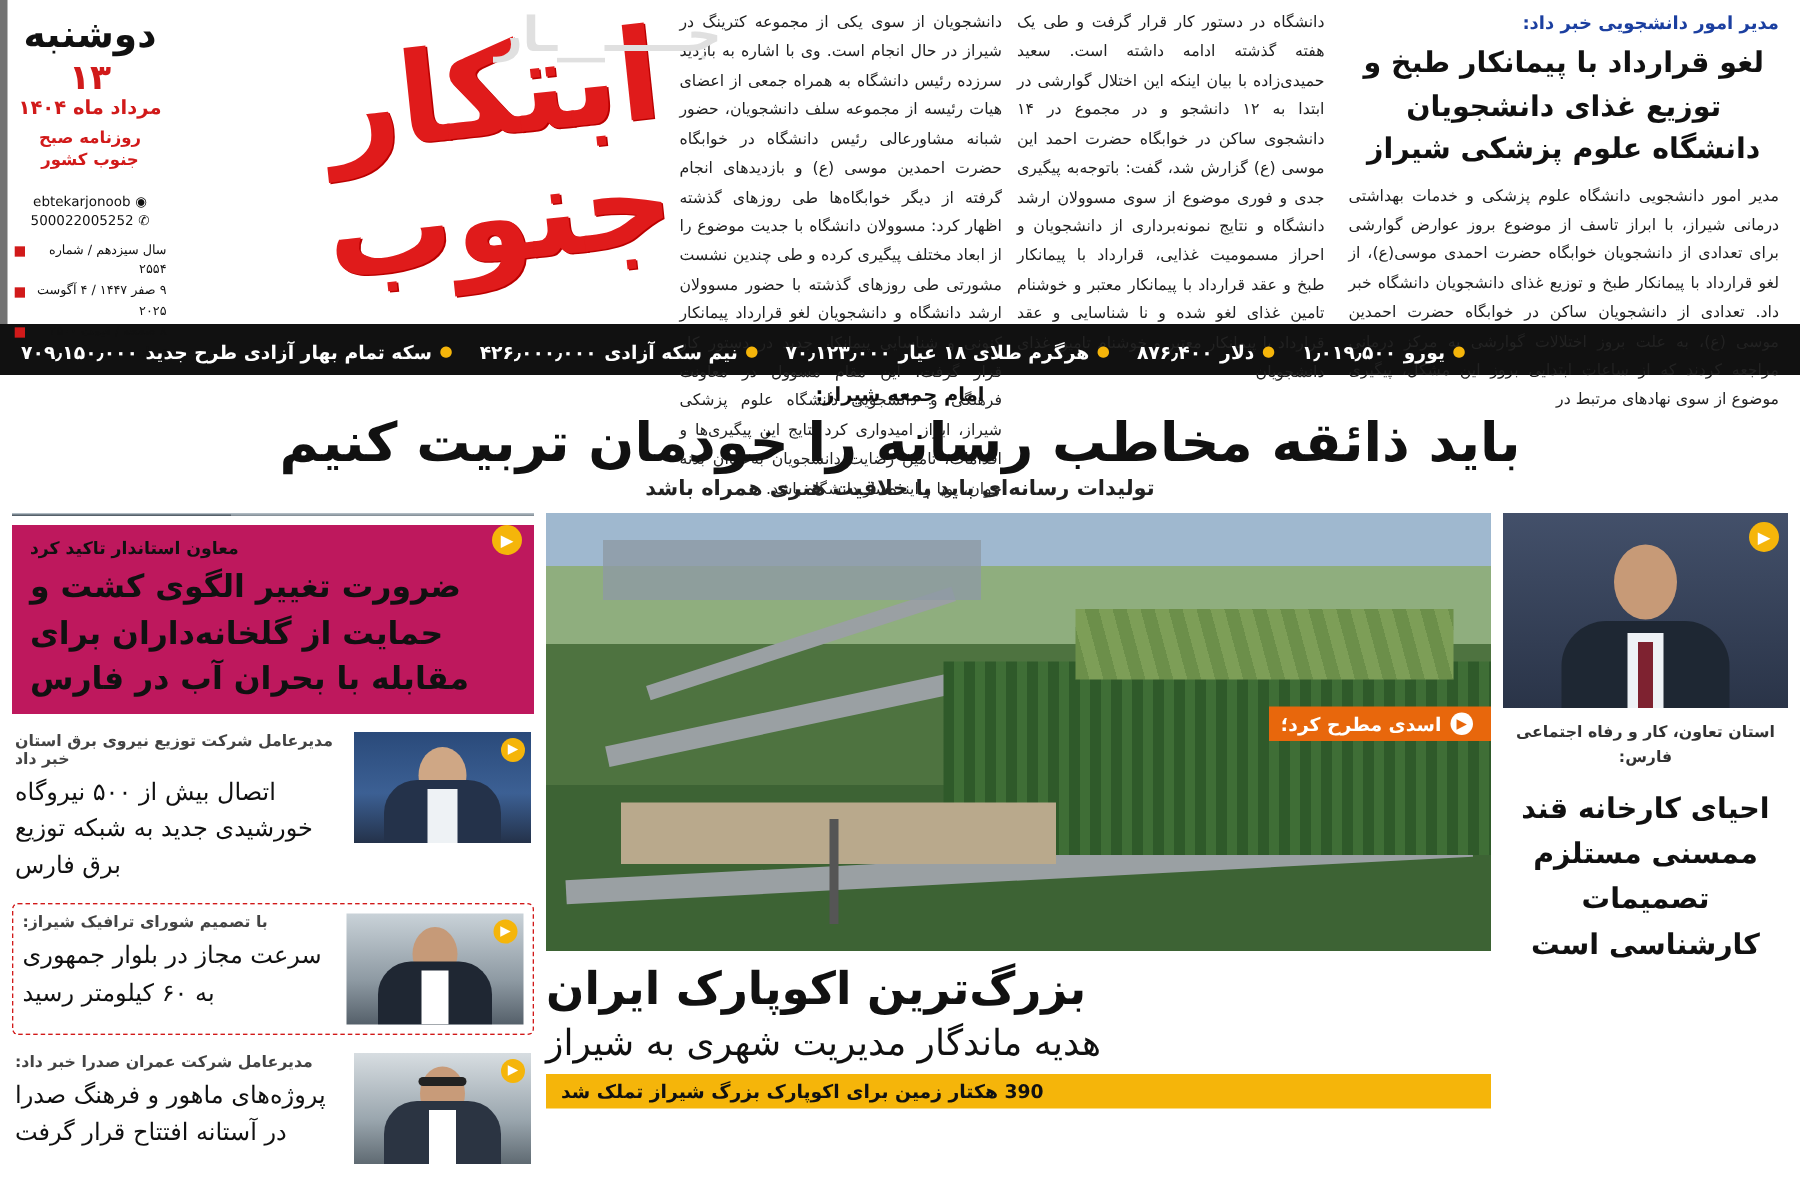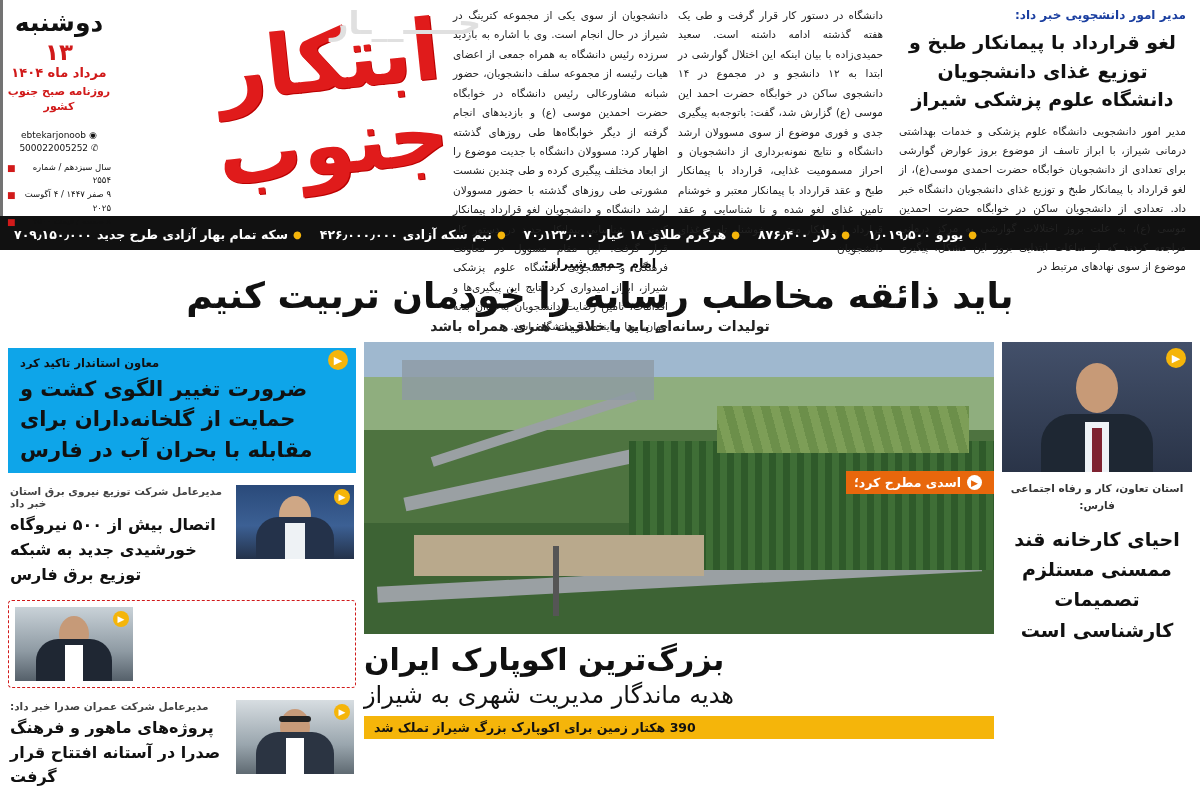--- a/index.html
+++ b/index.html
@@ -12,21 +12,21 @@
     overflow:hidden;
     position:relative;
   }
   .page { width:1200px; height:787px; position:relative; }
 
   
   .masthead { display:flex; flex-direction:row-reverse; height:218px; border-bottom:2px solid #111; }
   .mast-date {
     width:115px; padding:6px 4px 0 4px; text-align:center;
     display:flex; flex-direction:column; align-items:center; justify-content:flex-start;
-    border-left:3px solid #737373;
+    border-left:5px solid #737373;
   }
   .mast-day { font-size:25px; font-weight:bold; color:#111; letter-spacing:1px; margin-top:2px;}
   .mast-date-num { font-size:23px; font-weight:bold; color:#d11a1a; margin-top:4px; line-height:1; }
   .mast-paper-sub { font-size:11px; color:#d11a1a; font-weight:bold; margin-top:5px; line-height:1.4;}
   .qr { width:66px; height:66px; margin-top:6px; background:
       repeating-linear-gradient(0deg,#111 0 3px,#fff 3px 6px),
       repeating-linear-gradient(90deg,#111 0 3px,transparent 3px 6px);
       background-blend-mode:multiply; border:2px solid #fff;}
   .mast-social { font-size:9px; margin-top:4px; line-height:1.5; color:#111; }
   .mast-social div { display:flex; align-items:center; justify-content:center; gap:3px;}
@@ -73,29 +73,29 @@
   .photo {
     width:100%; height:100%;
     background:linear-gradient(160deg,#6a6f72,#3e4547);
     position:relative; overflow:hidden;
   }
   .badge-play {
     position:absolute; width:20px; height:20px; border-radius:50%;
     background:#f5b50a; color:#fff; font-size:11px; display:flex;
     align-items:center; justify-content:center; z-index:5;
   }
-  .yellow-box { background:#0ea5e9; padding:8px 12px; text-align:left;}
+  .yellow-box { background:#be185d; padding:8px 12px; text-align:left;}
   .yellow-kicker { font-size:11.5px; font-weight:bold; color:#111; text-align:left;}
   .yellow-title { font-size:21px; font-weight:bold; line-height:1.45; text-align:left; margin-top:4px;}
 
   .mini-card { display:flex; flex-direction:row-reverse; align-items:flex-start; gap:8px; padding:6px 2px; }
   .mini-card.dashed { border:1.5px dashed #d11a1a; border-radius:4px; padding:6px; }
   .mini-text { flex:1; }
   .mini-kicker { font-size:10.5px; font-weight:bold; color:#444; text-align:left; }
-  .mini-title { font-size:16px; font-weight:bold; line-height:1.55; text-align:left; margin-top:4px;}
+  .mini-title { font-size:16px; font-weight:normal; line-height:1.55; text-align:left; margin-top:4px;}
   .mini-photo { width:118px; height:74px; position:relative; flex:none; }
 
   
   .col-center { flex:1; display:flex; flex-direction:column; gap:4px; }
   .main-photo { width:100%; height:292px; position:relative; overflow:hidden; }
   .tag-orange {
     position:absolute; bottom:140px; right:0; background:#e8670c; color:#fff;
     font-size:12.5px; font-weight:bold; padding:4px 12px 4px 8px; display:flex; align-items:center; gap:6px;
   }
   .tag-orange .circ { width:15px;height:15px;border-radius:50%;background:#fff;color:#e8670c;font-size:9px;display:flex;align-items:center;justify-content:center;}
@@ -248,20 +248,24 @@
           <div class="photo ph2">
             <div style="position:absolute;left:50%;top:14%;transform:translateX(-50%);width:32px;height:38px;border-radius:50%;background:#cfa785;"></div>
             <div style="position:absolute;left:50%;bottom:0;transform:translateX(-50%);width:78px;height:42px;background:#24324a;border-radius:22px 22px 0 0;"></div>
             <div style="position:absolute;left:50%;bottom:0;transform:translateX(-50%);width:20px;height:36px;background:#eef2f5;"></div>
           </div>
           <div class="badge-play" style="top:4px;right:4px;width:16px;height:16px;font-size:9px;">▶</div>
         </div>
       </div>
 
       <div class="mini-card dashed">
+        <div class="mini-text">
+          <div class="mini-kicker">با تصمیم شورای ترافیک شیراز:</div>
+          <div class="mini-title">سرعت مجاز در بلوار جمهوری به ۶۰ کیلومتر رسید</div>
+        </div>
         <div class="mini-photo">
           <div class="photo ph3">
             <div style="position:absolute;left:50%;top:12%;transform:translateX(-50%);width:30px;height:36px;border-radius:50%;background:#c69a78;"></div>
             <div style="position:absolute;left:50%;bottom:0;transform:translateX(-50%);width:76px;height:42px;background:#1f2733;border-radius:22px 22px 0 0;"></div>
             <div style="position:absolute;left:50%;bottom:0;transform:translateX(-50%);width:18px;height:36px;background:#fff;"></div>
           </div>
           <div class="badge-play" style="top:4px;right:4px;width:16px;height:16px;font-size:9px;">▶</div>
         </div>
       </div>
 

